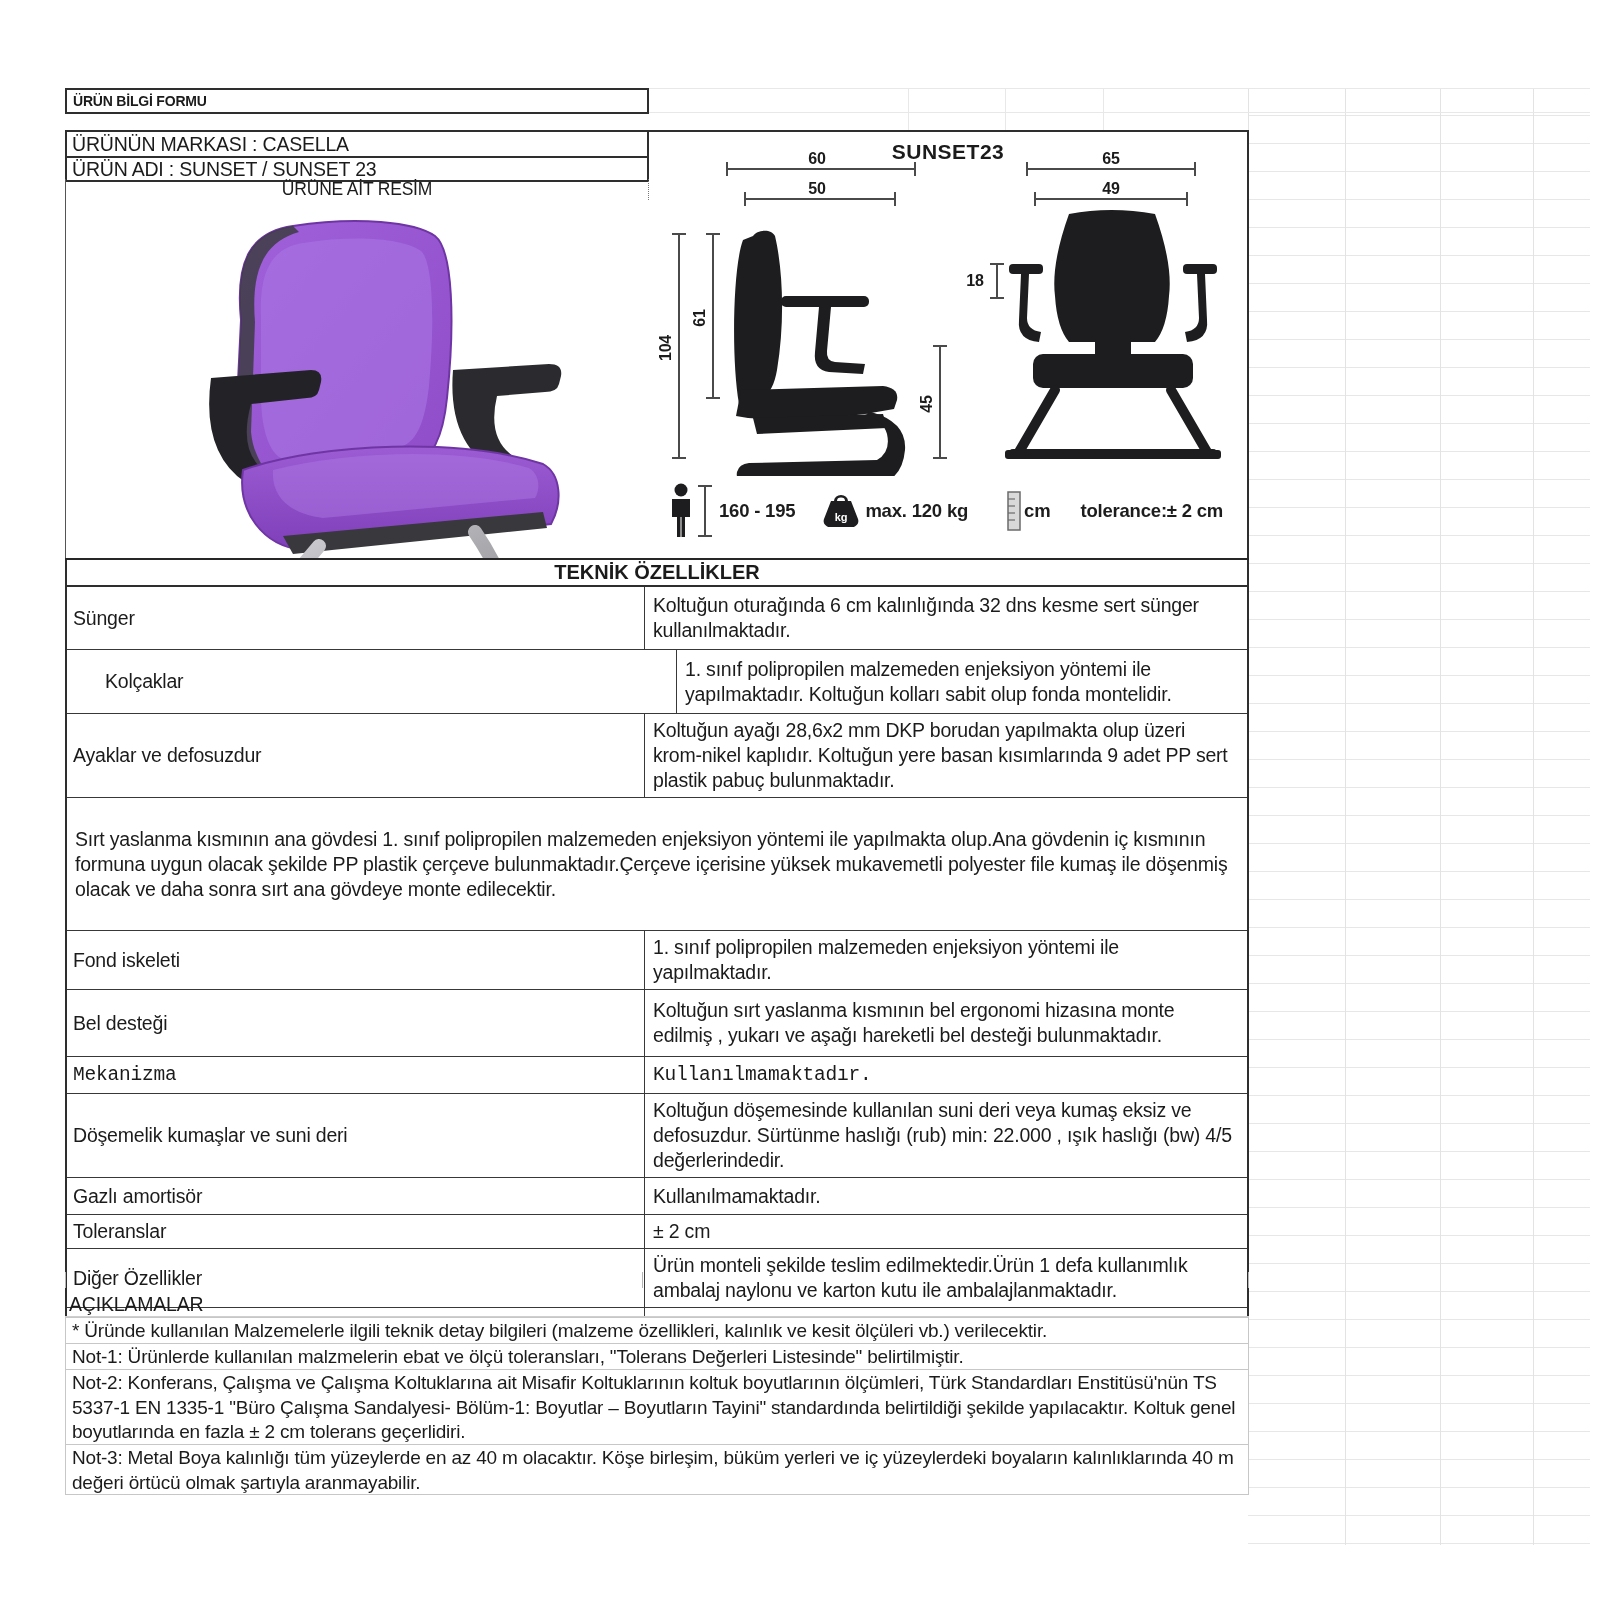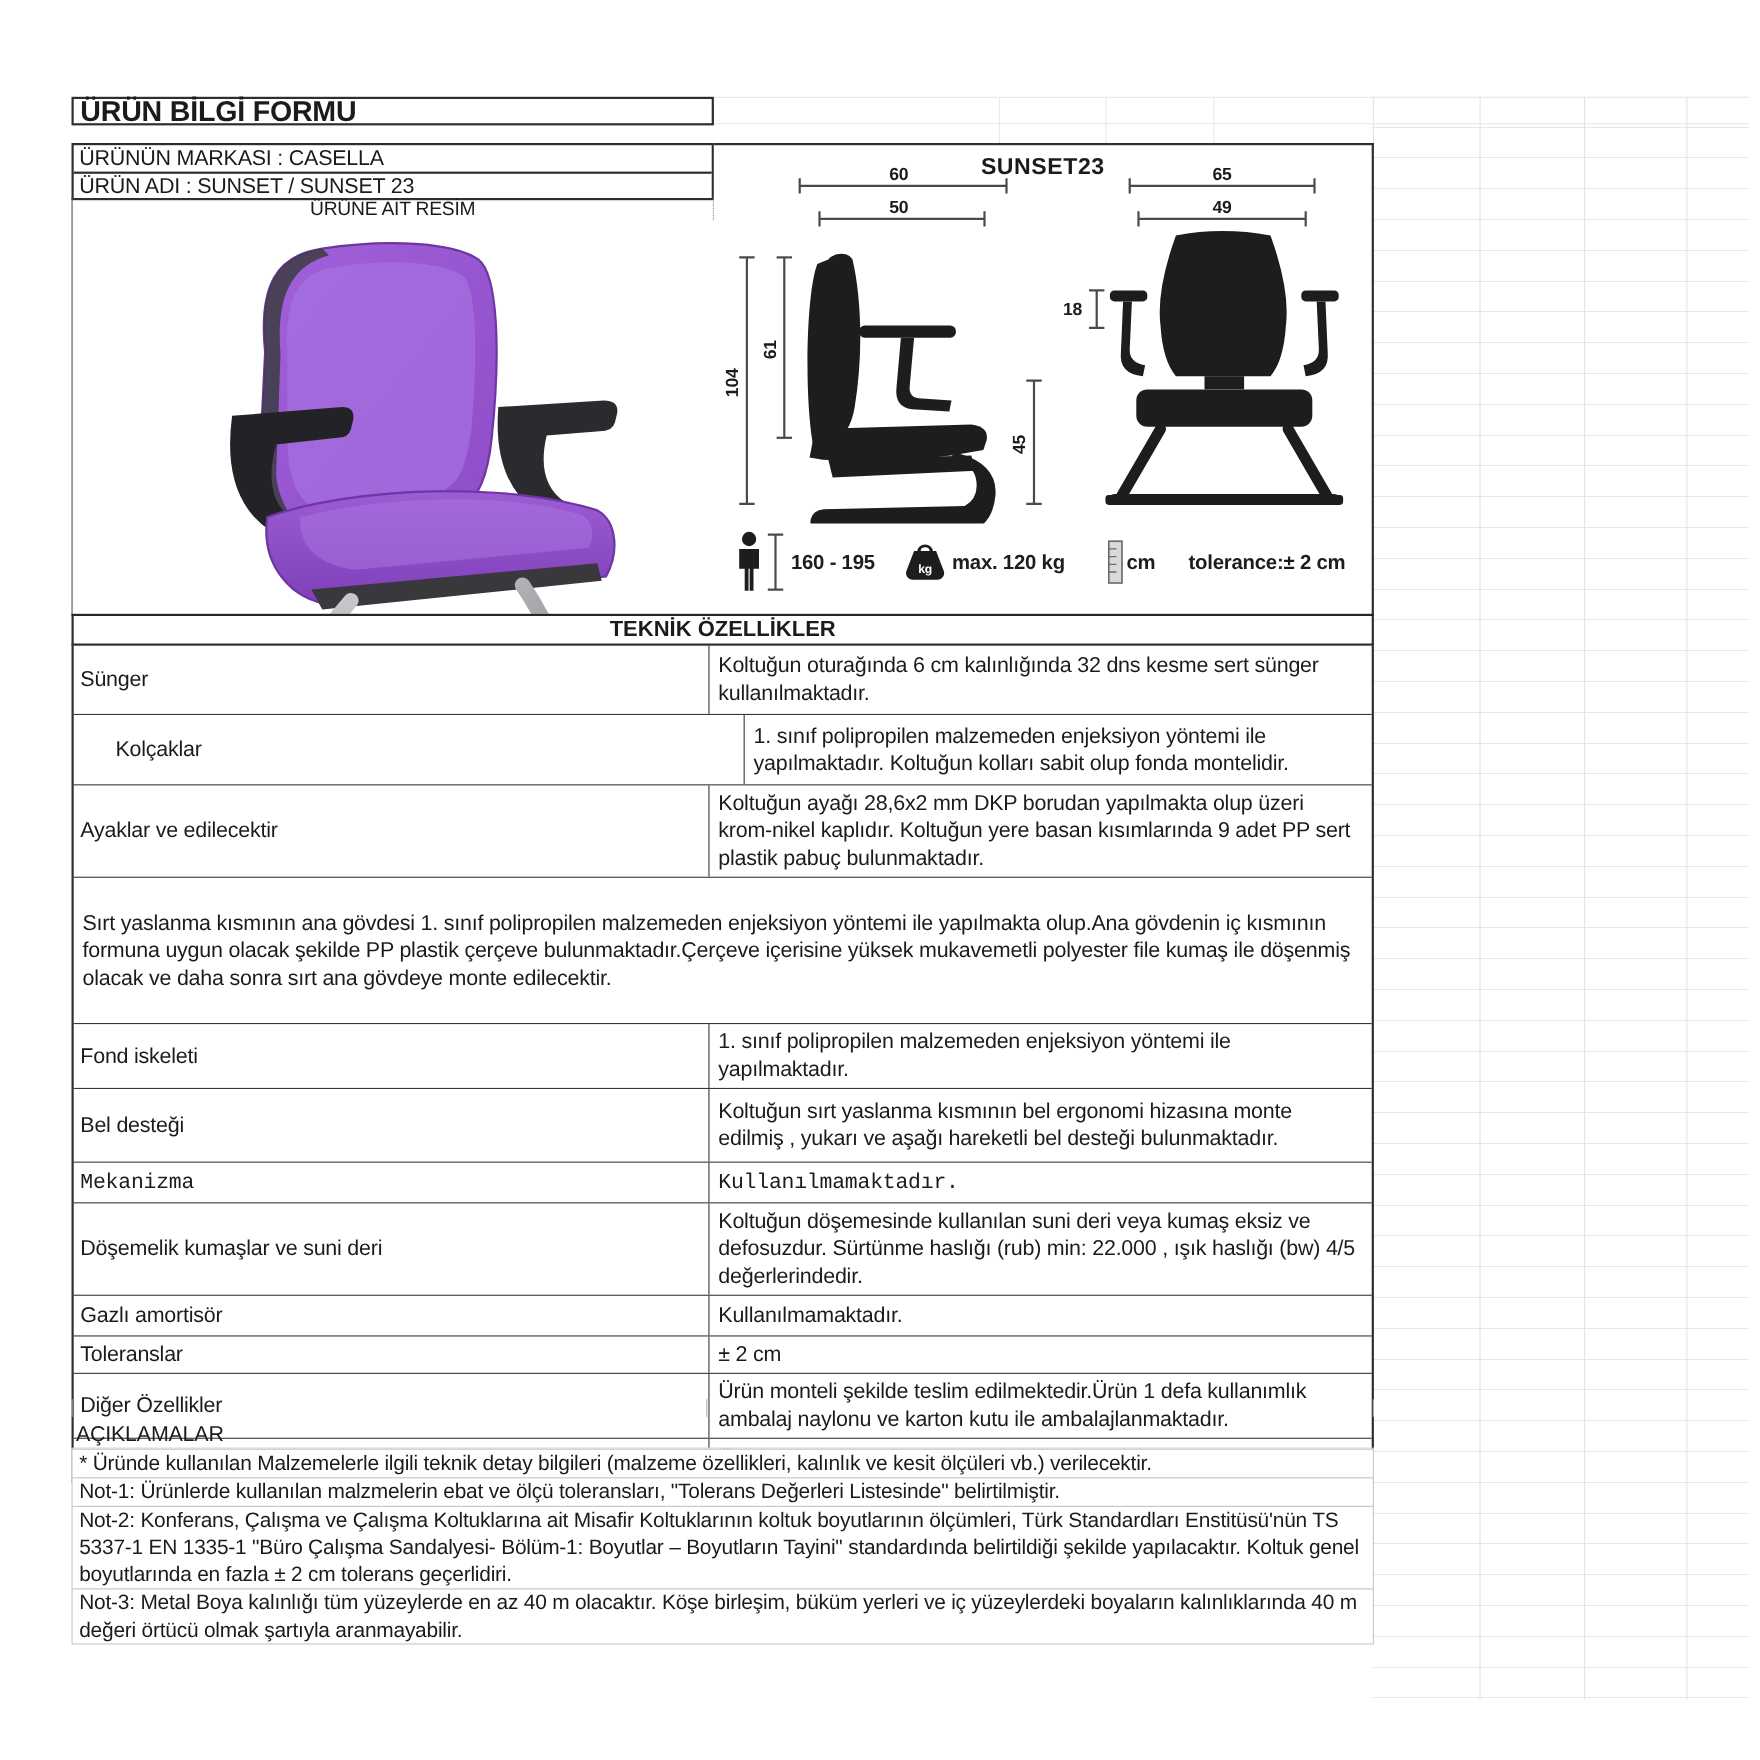--- a/index.html
+++ b/index.html
@@ -11,21 +11,21 @@
   .abs{position:absolute;box-sizing:border-box;}
   
   .grid-h-strip{left:1248px;top:88px;width:342px;height:1457px;
     background:repeating-linear-gradient(to bottom,transparent 0 27px,#e7e7e7 27px 28px);}
   .grid-v{width:1px;background:#e3e3e3;top:88px;height:1457px;}
   .grid-top-h{height:1px;background:#e8e8e8;left:649px;width:941px;}
   .grid-top-v{width:1px;background:#e8e8e8;top:88px;height:44px;}
 
   
   .title-box{left:65px;top:88px;width:584px;height:26px;border:2px solid #2e2e2e;
-    display:flex;align-items:center;padding-left:6px;font-weight:700;font-size:26px;}
+    display:flex;align-items:center;padding-left:6px;font-weight:700;font-size:14px;}
   .info-box{left:65px;top:130px;width:584px;border:2px solid #2e2e2e;}
   .info-row{box-sizing:border-box;height:24px;display:flex;align-items:center;
     padding-left:5px;font-size:19.5px;}
   .info-row + .info-row{border-top:2px solid #2e2e2e;}
   .resim-row{left:65px;top:179px;width:584px;height:21px;border-left:1.5px solid #555;
     border-right:1.5px dotted #777;display:flex;align-items:center;justify-content:center;
     font-size:17.5px;}
   .photo-area{left:65px;top:200px;width:584px;height:360px;border-left:1.5px solid #555;
     display:flex;align-items:center;justify-content:center;}
 
@@ -259,21 +259,21 @@
   <div class="abs spec-table">
     <div class="spec-row">
       <div class="spec-label">Sünger</div>
       <div class="spec-value">Koltuğun oturağında 6 cm  kalınlığında 32 dns kesme sert sünger kullanılmaktadır.</div>
     </div>
     <div class="spec-row">
       <div class="spec-label">Kolçaklar</div>
       <div class="spec-value">1. sınıf polipropilen malzemeden enjeksiyon yöntemi ile yapılmaktadır. Koltuğun kolları sabit olup fonda montelidir.</div>
     </div>
     <div class="spec-row">
-      <div class="spec-label">Ayaklar ve edilecektir</div>
+      <div class="spec-label">Ayaklar ve defosuzdur</div>
       <div class="spec-value">Koltuğun ayağı 28,6x2 mm DKP borudan yapılmakta olup üzeri krom-nikel kaplıdır. Koltuğun yere basan kısımlarında 9 adet PP sert plastik pabuç bulunmaktadır.</div>
     </div>
     <div class="spec-row">
       <div class="spec-value">Sırt yaslanma kısmının ana gövdesi  1. sınıf polipropilen malzemeden enjeksiyon yöntemi ile yapılmakta olup.Ana gövdenin iç kısmının formuna uygun olacak şekilde PP plastik çerçeve bulunmaktadır.Çerçeve içerisine yüksek mukavemetli polyester file kumaş ile döşenmiş olacak ve daha sonra sırt ana gövdeye monte edilecektir.</div>
     </div>
     <div class="spec-row">
       <div class="spec-label">Fond iskeleti</div>
       <div class="spec-value">1. sınıf polipropilen malzemeden enjeksiyon yöntemi ile yapılmaktadır.</div>
     </div>
     <div class="spec-row">

